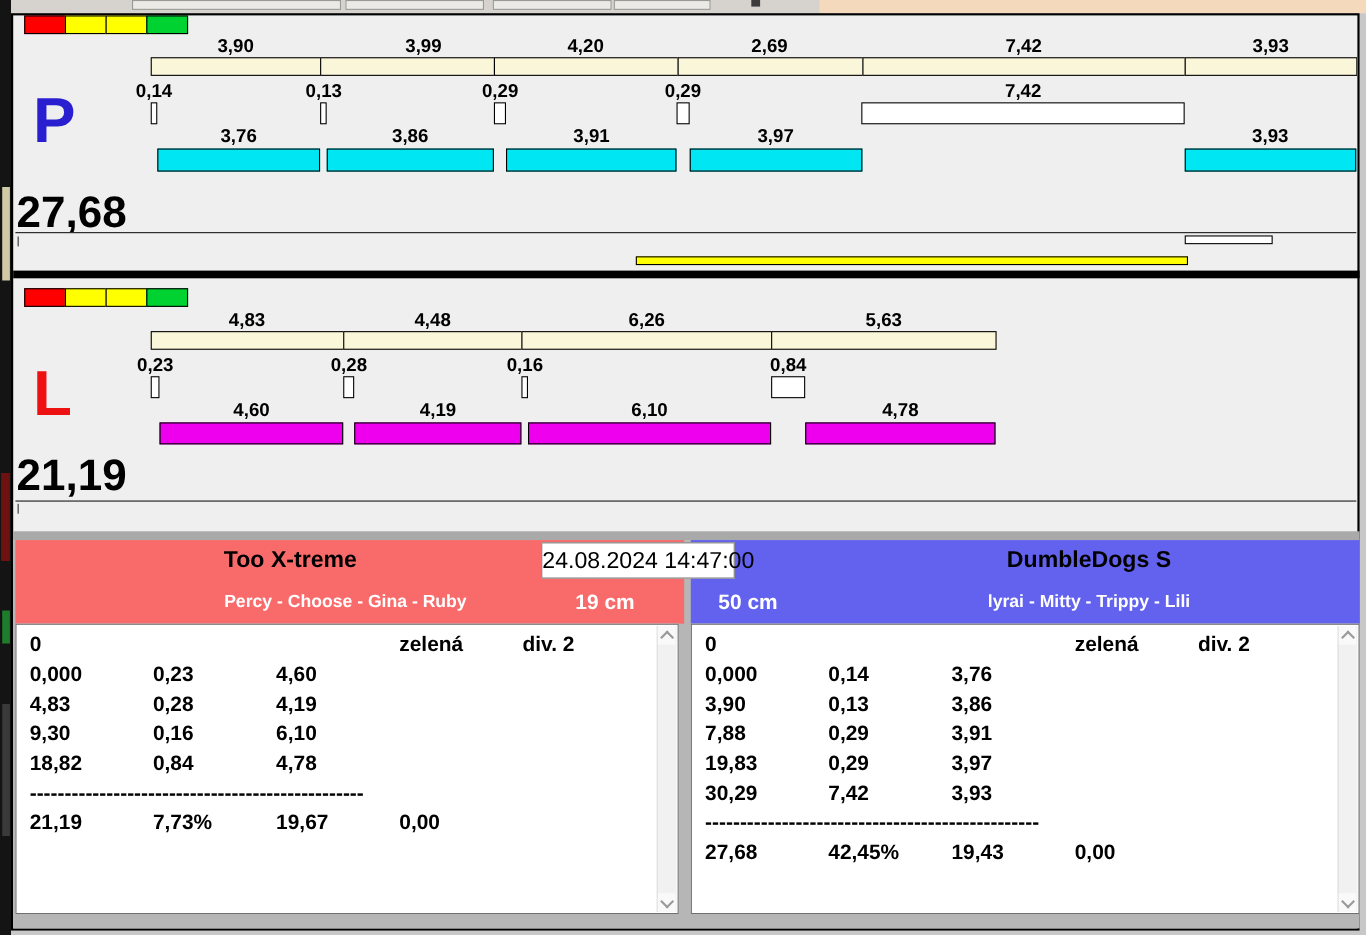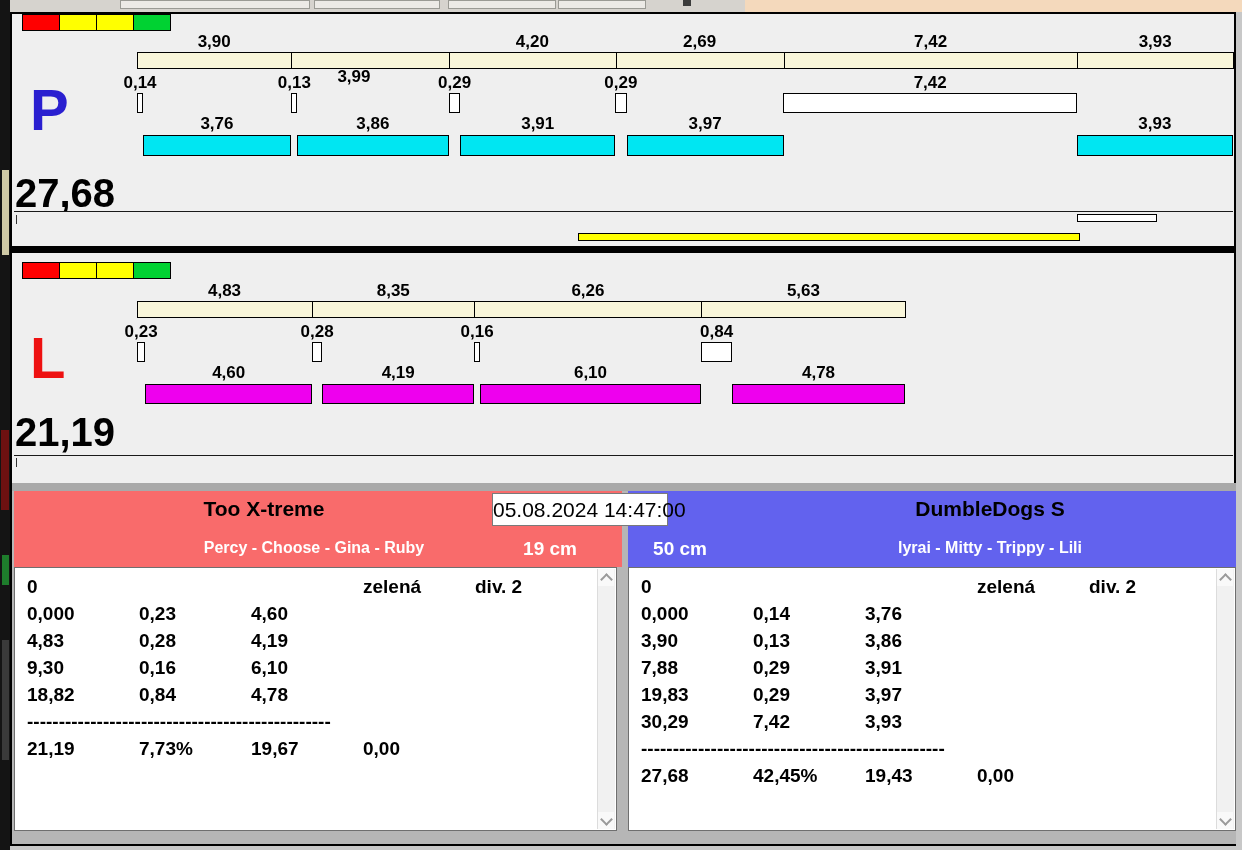--- a/index.html
+++ b/index.html
@@ -62,21 +62,21 @@
     <div class="light" style="left: 59px; top: 14px; background: rgb(255, 255, 0);"></div>
     <div class="light" style="left: 96px; top: 14px; background: rgb(255, 255, 0);"></div>
     <div class="light" style="left: 133px; top: 14px; background: rgb(0, 210, 50);"></div>
   </div>
 <div class="lane-letter" style="left: 30px; top: 82px; color: rgb(42, 31, 208);">P</div>
 <div class="lane-total" style="left:15px;top:173px">27,68</div>
 <div id="barsP">
     <div class="bar" style="left: 137px; top: 52px; width: 155.362px; height: 17px; background: rgb(249, 246, 218);"></div>
     <div class="blabel" style="left: 137px; top: 32px; width: 154.362px;">3,90</div>
     <div class="bar" style="left: 291.362px; top: 52px; width: 158.924px; height: 17px; background: rgb(249, 246, 218);"></div>
-    <div class="blabel" style="left: 275px; top: 32px; width: 157.924px; margin-top: 35px;">3,99</div>
+    <div class="blabel" style="left: 306px; top: 32px; width: 157.924px;">3,99</div>
     <div class="bar" style="left: 449.286px; top: 52px; width: 167.236px; height: 17px; background: rgb(249, 246, 218);"></div>
     <div class="blabel" style="left: 449.286px; top: 32px; width: 166.236px;">4,20</div>
     <div class="bar" style="left: 615.522px; top: 52px; width: 169.215px; height: 17px; background: rgb(249, 246, 218);"></div>
     <div class="blabel" style="left: 615.522px; top: 32px; width: 168.215px;">2,69</div>
     <div class="bar" style="left: 783.737px; top: 52px; width: 294.684px; height: 17px; background: rgb(249, 246, 218);"></div>
     <div class="blabel" style="left: 783.737px; top: 32px; width: 293.684px;">7,42</div>
     <div class="bar" style="left: 1077.42px; top: 52px; width: 156.549px; height: 17px; background: rgb(249, 246, 218);"></div>
     <div class="blabel" style="left: 1077.42px; top: 32px; width: 155.549px;">3,93</div>
     <div class="bar" style="left: 137px; top: 93px; width: 6px; height: 20px; background: rgb(255, 255, 255);"></div>
     <div class="blabel" style="left: 108px; top: 73px; width: 64px;">0,14</div>
@@ -112,21 +112,21 @@
     <div class="light" style="left: 59px; top: 262px; background: rgb(255, 255, 0);"></div>
     <div class="light" style="left: 96px; top: 262px; background: rgb(255, 255, 0);"></div>
     <div class="light" style="left: 133px; top: 262px; background: rgb(0, 210, 50);"></div>
   </div>
 <div class="lane-letter" style="left: 30px; top: 330px; color: rgb(238, 17, 17);">L</div>
 <div class="lane-total" style="left:15px;top:412px">21,19</div>
 <div id="barsL">
     <div class="bar" style="left: 137px; top: 301px; width: 176.088px; height: 17px; background: rgb(249, 246, 218);"></div>
     <div class="blabel" style="left: 137px; top: 281px; width: 175.088px;">4,83</div>
     <div class="bar" style="left: 312.087px; top: 301px; width: 163.4px; height: 17px; background: rgb(249, 246, 218);"></div>
-    <div class="blabel" style="left: 312.087px; top: 281px; width: 162.4px;">8,35</div>
+    <div class="blabel" style="left: 312.087px; top: 281px; width: 162.4px;">4,48</div>
     <div class="bar" style="left: 474.487px; top: 301px; width: 227.925px; height: 17px; background: rgb(249, 246, 218);"></div>
     <div class="blabel" style="left: 474.487px; top: 281px; width: 226.925px;">6,26</div>
     <div class="bar" style="left: 701.412px; top: 301px; width: 205.088px; height: 17px; background: rgb(249, 246, 218);"></div>
     <div class="blabel" style="left: 701.412px; top: 281px; width: 204.088px;">5,63</div>
     <div class="bar" style="left: 137px; top: 342px; width: 8.3375px; height: 20px; background: rgb(255, 255, 255);"></div>
     <div class="blabel" style="left: 109.169px; top: 322px; width: 64px;">0,23</div>
     <div class="bar" style="left: 312.087px; top: 342px; width: 10.15px; height: 20px; background: rgb(255, 255, 255);"></div>
     <div class="blabel" style="left: 285.162px; top: 322px; width: 64px;">0,28</div>
     <div class="bar" style="left: 474.125px; top: 342px; width: 6px; height: 20px; background: rgb(255, 255, 255);"></div>
     <div class="blabel" style="left: 445.125px; top: 322px; width: 64px;">0,16</div>
@@ -151,21 +151,21 @@
 <div class="team-hdr" style="left:14px;top:491px;width:608px;height:76px;background:#f96b6b"></div>
 <div class="team-hdr" style="left:628px;top:491px;width:608px;height:76px;background:#6262ee"></div>
 
 <div class="hdr-title" style="left:14px;top:497px;width:500px">Too X-treme</div>
 <div class="hdr-title" style="left:745px;top:497px;width:490px">DumbleDogs S</div>
 <div class="hdr-dogs" style="left:14px;top:539px;width:600px">Percy - Choose - Gina - Ruby</div>
 <div class="hdr-dogs" style="left:740px;top:539px;width:500px">lyrai - Mitty - Trippy - Lili</div>
 <div class="hdr-cm" style="left:510px;top:538px;width:80px">19 cm</div>
 <div class="hdr-cm" style="left:640px;top:538px;width:80px">50 cm</div>
 
-<div class="datebox" style="left:492px;top:493px;width:176px;height:33px">05.08.2024 14:47:00</div>
+<div class="datebox" style="left:492px;top:493px;width:176px;height:33px">24.08.2024 14:47:00</div>
 
 <div class="tablebox" style="left:14px;top:567px;width:603px;height:264px">
   <div class="tcontent" id="table0">
       <div class="trow">
         <div class="tcell" style="left: 0px;">0</div>
         <div class="tcell" style="left: 336px;">zelená</div>
         <div class="tcell" style="left: 448px;">div. 2</div>
       </div>
       <div class="trow">
         <div class="tcell" style="left: 0px;">0,000</div>

